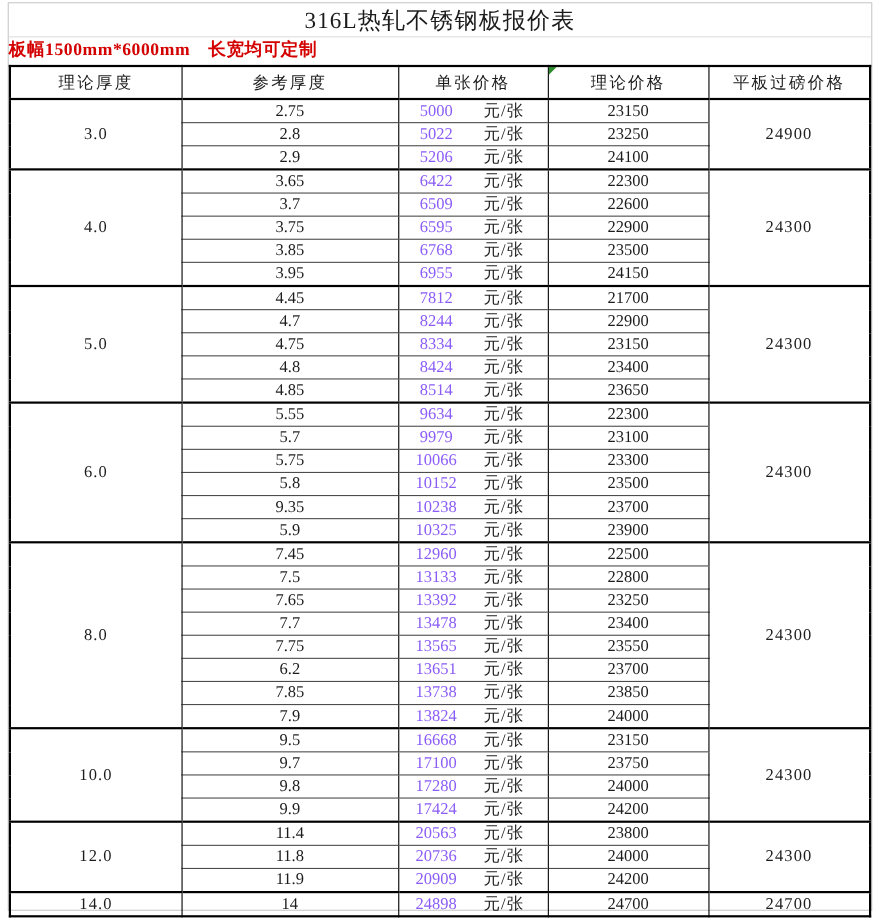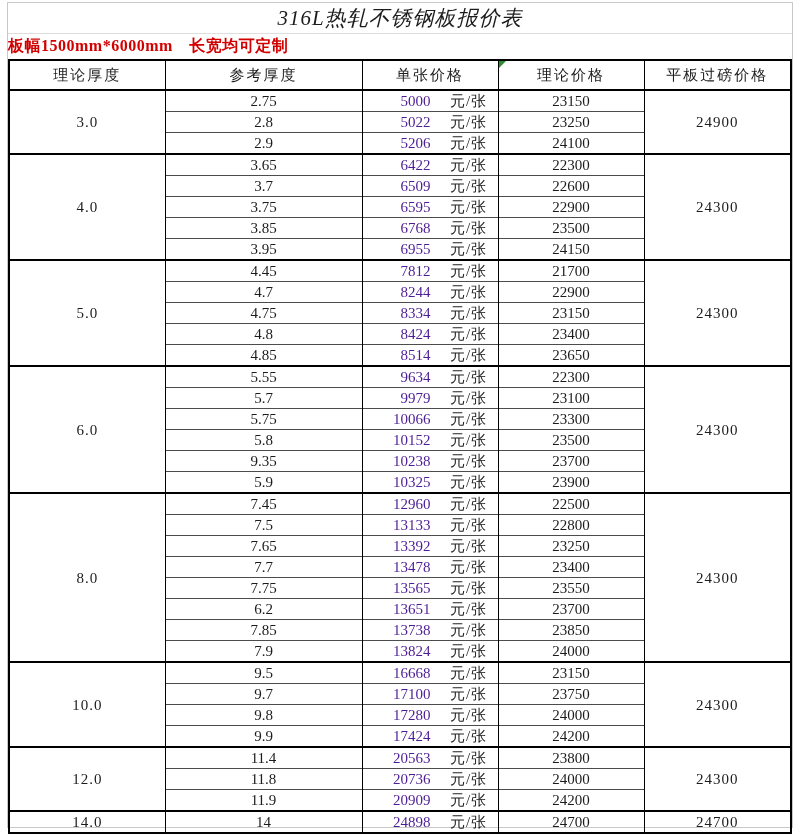--- a/index.html
+++ b/index.html
@@ -9,21 +9,20 @@
     overflow:hidden;
   }
   .sheet{
     position:absolute;left:7px;top:2px;width:786px;height:826px;
     box-sizing:border-box;border:1px solid #c9c9c9;background:#ffffff;
   }
   .title-row{
     height:30px;line-height:30px;text-align:center;
     font-size:21px;letter-spacing:1px;
     border-bottom:1px solid #dedede;
-    font-style:italic;
   }
   .subtitle-row{
     height:25px;line-height:24px;text-align:left;
     font-size:16px;font-weight:bold;color:#d40000;letter-spacing:0.5px;
   }
   table.price-table{
     border-collapse:collapse;table-layout:fixed;
     width:784px;margin:0;border:2px solid #000;
   }
   table.price-table th{
@@ -32,22 +31,22 @@
     position:relative;padding:0;letter-spacing:2px;
   }
   table.price-table td{
     height:20px;font-size:15px;text-align:center;vertical-align:middle;
     border-left:1px solid #000;border-right:1px solid #000;
     border-top:1px solid #4c4c4c;padding:0;line-height:20px;
   }
   tr.gs td{border-top:2px solid #000;}
   td.merged{font-size:15px;letter-spacing:1px;margin-left:26px;}
   .pc{display:flex;align-items:center;width:100%;height:100%;}
-  .pnum{flex:1;text-align:right;padding-right:9px;color:#4c1d95;}
-  .punit{width:58px;text-align:center;letter-spacing:1px;}
+  .pnum{flex:1;text-align:center;padding-right:9px;color:#8b5cf6;}
+  .punit{width:58px;text-align:left;letter-spacing:1px;}
   .gtri{
     position:absolute;top:0;left:0;width:0;height:0;
     border-top:7px solid #2e8b2e;border-right:7px solid transparent;
   }
   .footer-note{
     height:37px;display:flex;align-items:center;justify-content:center;
     font-size:15px;font-weight:bold;color:#c63a30;letter-spacing:1px;
   }
 </style>
 </head>

